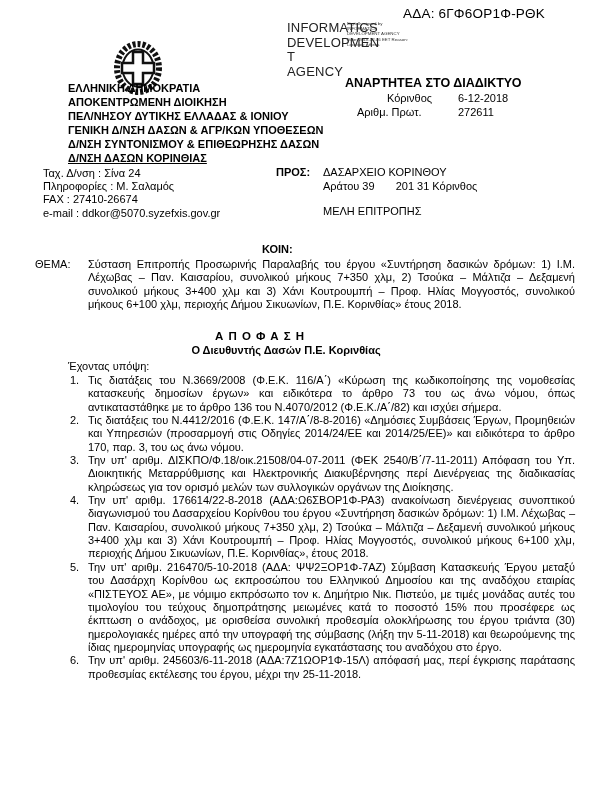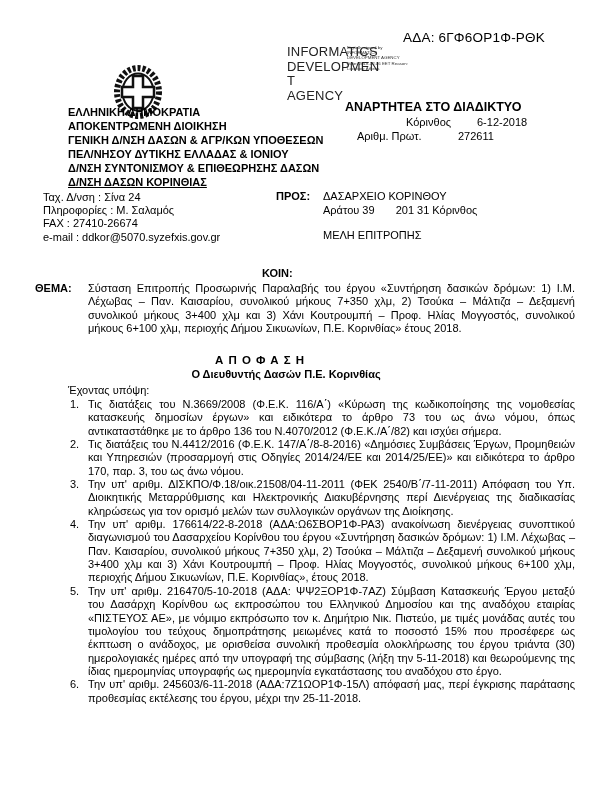--- a/index.html
+++ b/index.html
@@ -6,54 +6,54 @@
   html { background:#fff; }
   body {
     width:612px; height:792px;
     position:relative;
     background:#fff;
     color:#000;
     font-family:"Liberation Sans", sans-serif;
     font-size:11px;
     overflow:hidden;
   }
-  .abs { position:absolute;margin-top:24px; }
+  .abs { position:absolute; }
 
   .ada { left:403px; top:6px; font-size:13.5px; letter-spacing:.2px; }
 
   .stamp-agency {
     left:287px; top:21px; width:58px;
     font-size:13px; font-weight:normal; line-height:1.12;
     color:#222; letter-spacing:.2px;
   }
   .stamp-sig {
     left:347px; top:21px; width:64px;
     font-size:4.4px; line-height:1.18; color:#333;
   }
 
   .emblem { left:112px; top:40px; width:52px; height:57px; }
 
   .org { left:68px; top:81px; font-weight:bold; font-size:11px; line-height:14px; }
   .org .underline { text-decoration:underline; }
 
   .anartitea { left:345px; top:76px; font-weight:bold; font-size:12.5px; }
-  .city-row  { left:376px; top:92px;  width:230px;padding-left:30px; }
+  .city-row  { left:357px; top:92px;  width:230px;padding-left:30px; }
   .prot-row  { left:357px; top:106px; width:230px; }
   .rt-val { position:absolute; left:101px; top:0; }
 
   .contact { left:43px; top:167px; line-height:13.2px; }
 
   .pros-label { left:276px; top:166px; font-weight:bold; }
   .pros-block { left:323px; top:166px; line-height:13.8px; }
   .pros-city { display:inline-block; margin-left:18px; }
   .pros-members { margin-top:11px; }
 
   .koin-label { left:262px; top:243px; font-weight:bold; }
 
-  .thema-label { left:35px; top:258px; font-weight:bold; }
+  .thema-label { left:35px; top:258px; font-weight:normal; }
   .thema-text  { left:88px; top:258px; width:487px; text-align:justify; line-height:13.4px; }
 
   .apofasi-title    { left:0; top:330px; width:520px; text-align:center; font-weight:bold; font-size:11.5px; letter-spacing:1px; }
   .apofasi-subtitle { left:0; top:344px; width:572px; text-align:center; font-weight:bold; }
 
   .having { left:68px; top:360px; }
 
   .items { left:70px; top:374px; width:505px; }
   .item { position:relative; padding-left:18px; text-align:justify; line-height:13.35px; }
   .item .num { position:absolute; left:0; top:0; }
@@ -74,22 +74,22 @@
   <svg width="52" height="57" viewBox="0 0 52 57">
     <ellipse cx="26" cy="28" rx="21" ry="24" fill="none" stroke="#111" stroke-width="6" stroke-dasharray="3 2"></ellipse>
     <ellipse cx="26" cy="28" rx="15.5" ry="18.5" fill="#fff" stroke="#111" stroke-width="2"></ellipse>
     <path d="M21 12 h10 v11 h11 v10 h-11 v11 h-10 v-11 h-11 v-10 h11 z" fill="#fff" stroke="#111" stroke-width="2.5"></path>
   </svg>
 </div>
 
 <div class="abs org">
   <div>ΕΛΛΗΝΙΚΗ ΔΗΜΟΚΡΑΤΙΑ</div>
   <div>ΑΠΟΚΕΝΤΡΩΜΕΝΗ ΔΙΟΙΚΗΣΗ</div>
+  <div>ΠΕΛ/ΝΗΣΟΥ ΔΥΤΙΚΗΣ ΕΛΛΑΔΑΣ &amp; ΙΟΝΙΟΥ</div>
   <div>ΓΕΝΙΚΗ Δ/ΝΣΗ ΔΑΣΩΝ &amp; ΑΓΡ/ΚΩΝ ΥΠΟΘΕΣΕΩΝ</div>
-  <div>ΠΕΛ/ΝΗΣΟΥ ΔΥΤΙΚΗΣ ΕΛΛΑΔΑΣ &amp; ΙΟΝΙΟΥ</div>
   <div>Δ/ΝΣΗ ΣΥΝΤΟΝΙΣΜΟΥ &amp; ΕΠΙΘΕΩΡΗΣΗΣ ΔΑΣΩΝ</div>
   <div class="underline">Δ/ΝΣΗ ΔΑΣΩΝ ΚΟΡΙΝΘΙΑΣ</div>
 </div>
 
 <div class="abs anartitea">ΑΝΑΡΤΗΤΕΑ ΣΤΟ ΔΙΑΔΙΚΤΥΟ</div>
 <div class="abs city-row">
   <span>Κόρινθος</span>
   <span class="rt-val">6-12-2018</span>
 </div>
 <div class="abs prot-row">
@@ -128,21 +128,21 @@
   <div class="item">
     <span class="num">1.</span>
     <span>Τις διατάξεις του Ν.3669/2008 (Φ.Ε.Κ. 116/Α΄) «Κύρωση της κωδικοποίησης της νομοθεσίας κατασκευής δημοσίων έργων» και ειδικότερα το άρθρο 73 του ως άνω νόμου, όπως αντικαταστάθηκε με το άρθρο 136 του Ν.4070/2012 (Φ.Ε.Κ./Α΄/82) και ισχύει σήμερα.</span>
   </div>
   <div class="item">
     <span class="num">2.</span>
     <span>Τις διατάξεις του Ν.4412/2016 (Φ.Ε.Κ. 147/Α΄/8-8-2016) «Δημόσιες Συμβάσεις Έργων, Προμηθειών και Υπηρεσιών (προσαρμογή στις Οδηγίες 2014/24/ΕΕ και 2014/25/ΕΕ)» και ειδικότερα το άρθρο 170, παρ. 3, του ως άνω νόμου.</span>
   </div>
   <div class="item">
     <span class="num">3.</span>
-    <span>Την υπ' αριθμ. ΔΙΣΚΠΟ/Φ.18/οικ.21508/04-11-2011 (ΦΕΚ 2540/Β΄/7-11-2011) Απόφαση του Υπ. Διοικητικής Μεταρρύθμισης και Ηλεκτρονικής Διακυβέρνησης περί Διενέργειας της διαδικασίας κληρώσεως για τον ορισμό μελών των συλλογικών οργάνων της Διοίκησης.</span>
+    <span>Την υπ' αριθμ. ΔΙΣΚΠΟ/Φ.18/οικ.21508/04-07-2011 (ΦΕΚ 2540/Β΄/7-11-2011) Απόφαση του Υπ. Διοικητικής Μεταρρύθμισης και Ηλεκτρονικής Διακυβέρνησης περί Διενέργειας της διαδικασίας κληρώσεως για τον ορισμό μελών των συλλογικών οργάνων της Διοίκησης.</span>
   </div>
   <div class="item">
     <span class="num">4.</span>
     <span>Την υπ' αριθμ. 176614/22-8-2018 (ΑΔΑ:Ω6ΣΒΟΡ1Φ-ΡΑ3) ανακοίνωση διενέργειας συνοπτικού διαγωνισμού του Δασαρχείου Κορίνθου του έργου «Συντήρηση δασικών δρόμων: 1) Ι.Μ. Λέχωβας – Παν. Καισαρίου, συνολικού μήκους 7+350 χλμ, 2) Τσούκα – Μάλτιζα – Δεξαμενή συνολικού μήκους 3+400 χλμ και 3) Χάνι Κουτρουμπή – Προφ. Ηλίας Μογγοστός, συνολικού μήκους 6+100 χλμ, περιοχής Δήμου Σικυωνίων, Π.Ε. Κορινθίας», έτους 2018.</span>
   </div>
   <div class="item">
     <span class="num">5.</span>
     <span>Την υπ' αριθμ. 216470/5-10-2018 (ΑΔΑ: ΨΨ2ΞΟΡ1Φ-7ΑΖ) Σύμβαση Κατασκευής Έργου μεταξύ του Δασάρχη Κορίνθου ως εκπροσώπου του Ελληνικού Δημοσίου και της αναδόχου εταιρίας «ΠΙΣΤΕΥΟΣ ΑΕ», με νόμιμο εκπρόσωπο τον κ. Δημήτριο Νικ. Πιστεύο, με τιμές μονάδας αυτές του τιμολογίου του τεύχους δημοπράτησης μειωμένες κατά το ποσοστό 15% που προσέφερε ως έκπτωση ο ανάδοχος, με ορισθείσα συνολική προθεσμία ολοκλήρωσης του έργου τριάντα (30) ημερολογιακές ημέρες από την υπογραφή της σύμβασης (λήξη την 5-11-2018) και θεωρούμενης της ίδιας ημερομηνίας υπογραφής ως ημερομηνία εγκατάστασης του αναδόχου στο έργο.</span>
   </div>
   <div class="item">

